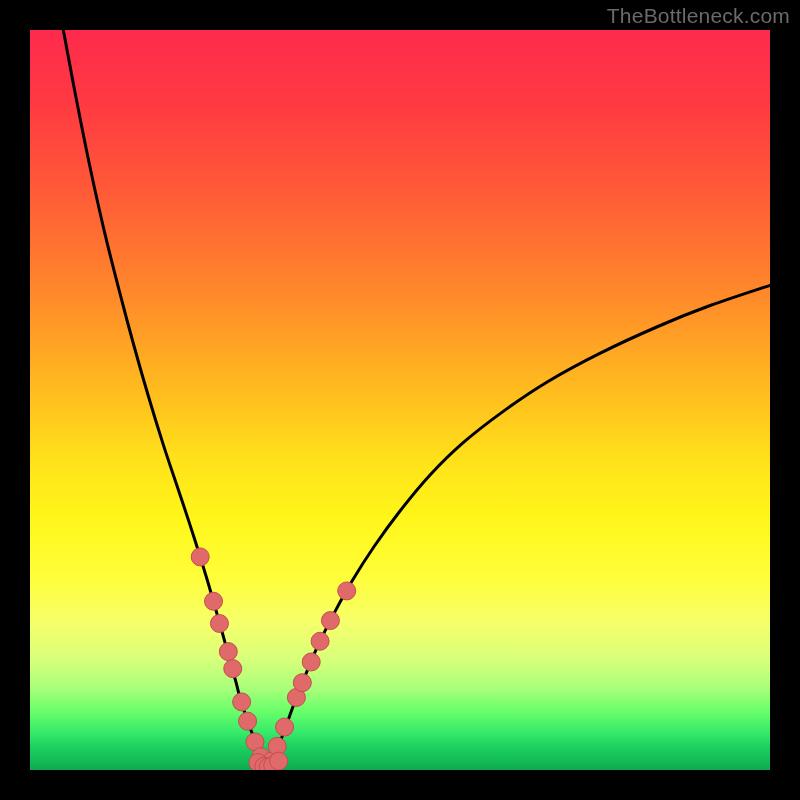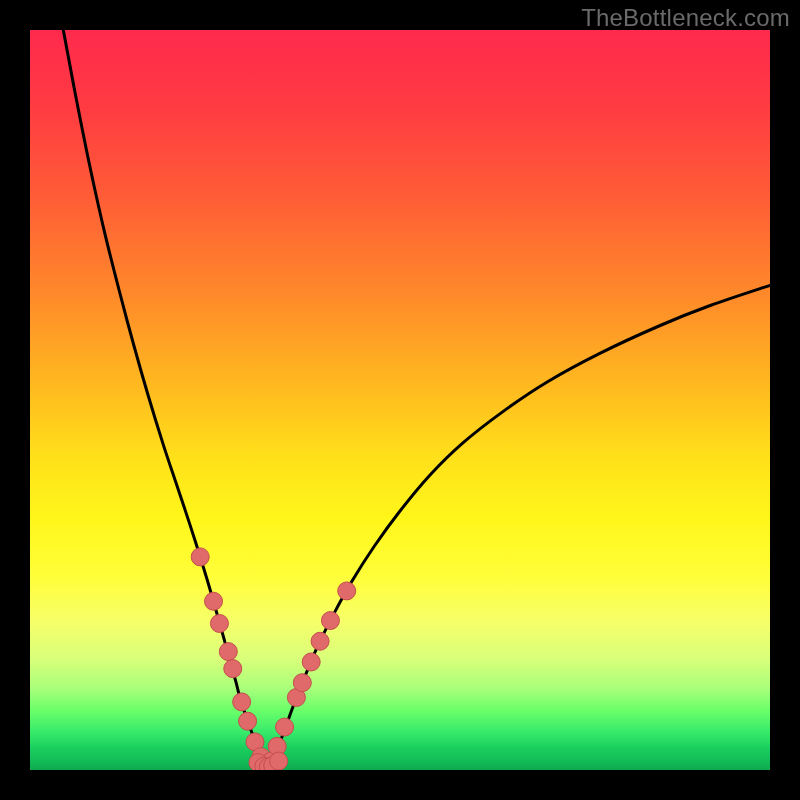--- a/index.html
+++ b/index.html
@@ -40,21 +40,21 @@
       #1bcf5f 97%,
       #12b955 99%,
       #0fa84e 100%
     );
   }
   .watermark {
     position: absolute;
     top: 4px;
     right: 10px;
     color: #6a6a6a;
-    font-size: 24px;
+    font-size: 21px;
     letter-spacing: 0.2px;
     user-select: none;
   }
   svg.curves {
     position: absolute;
     inset: 0;
   }
 </style>
 </head>
 <body>

